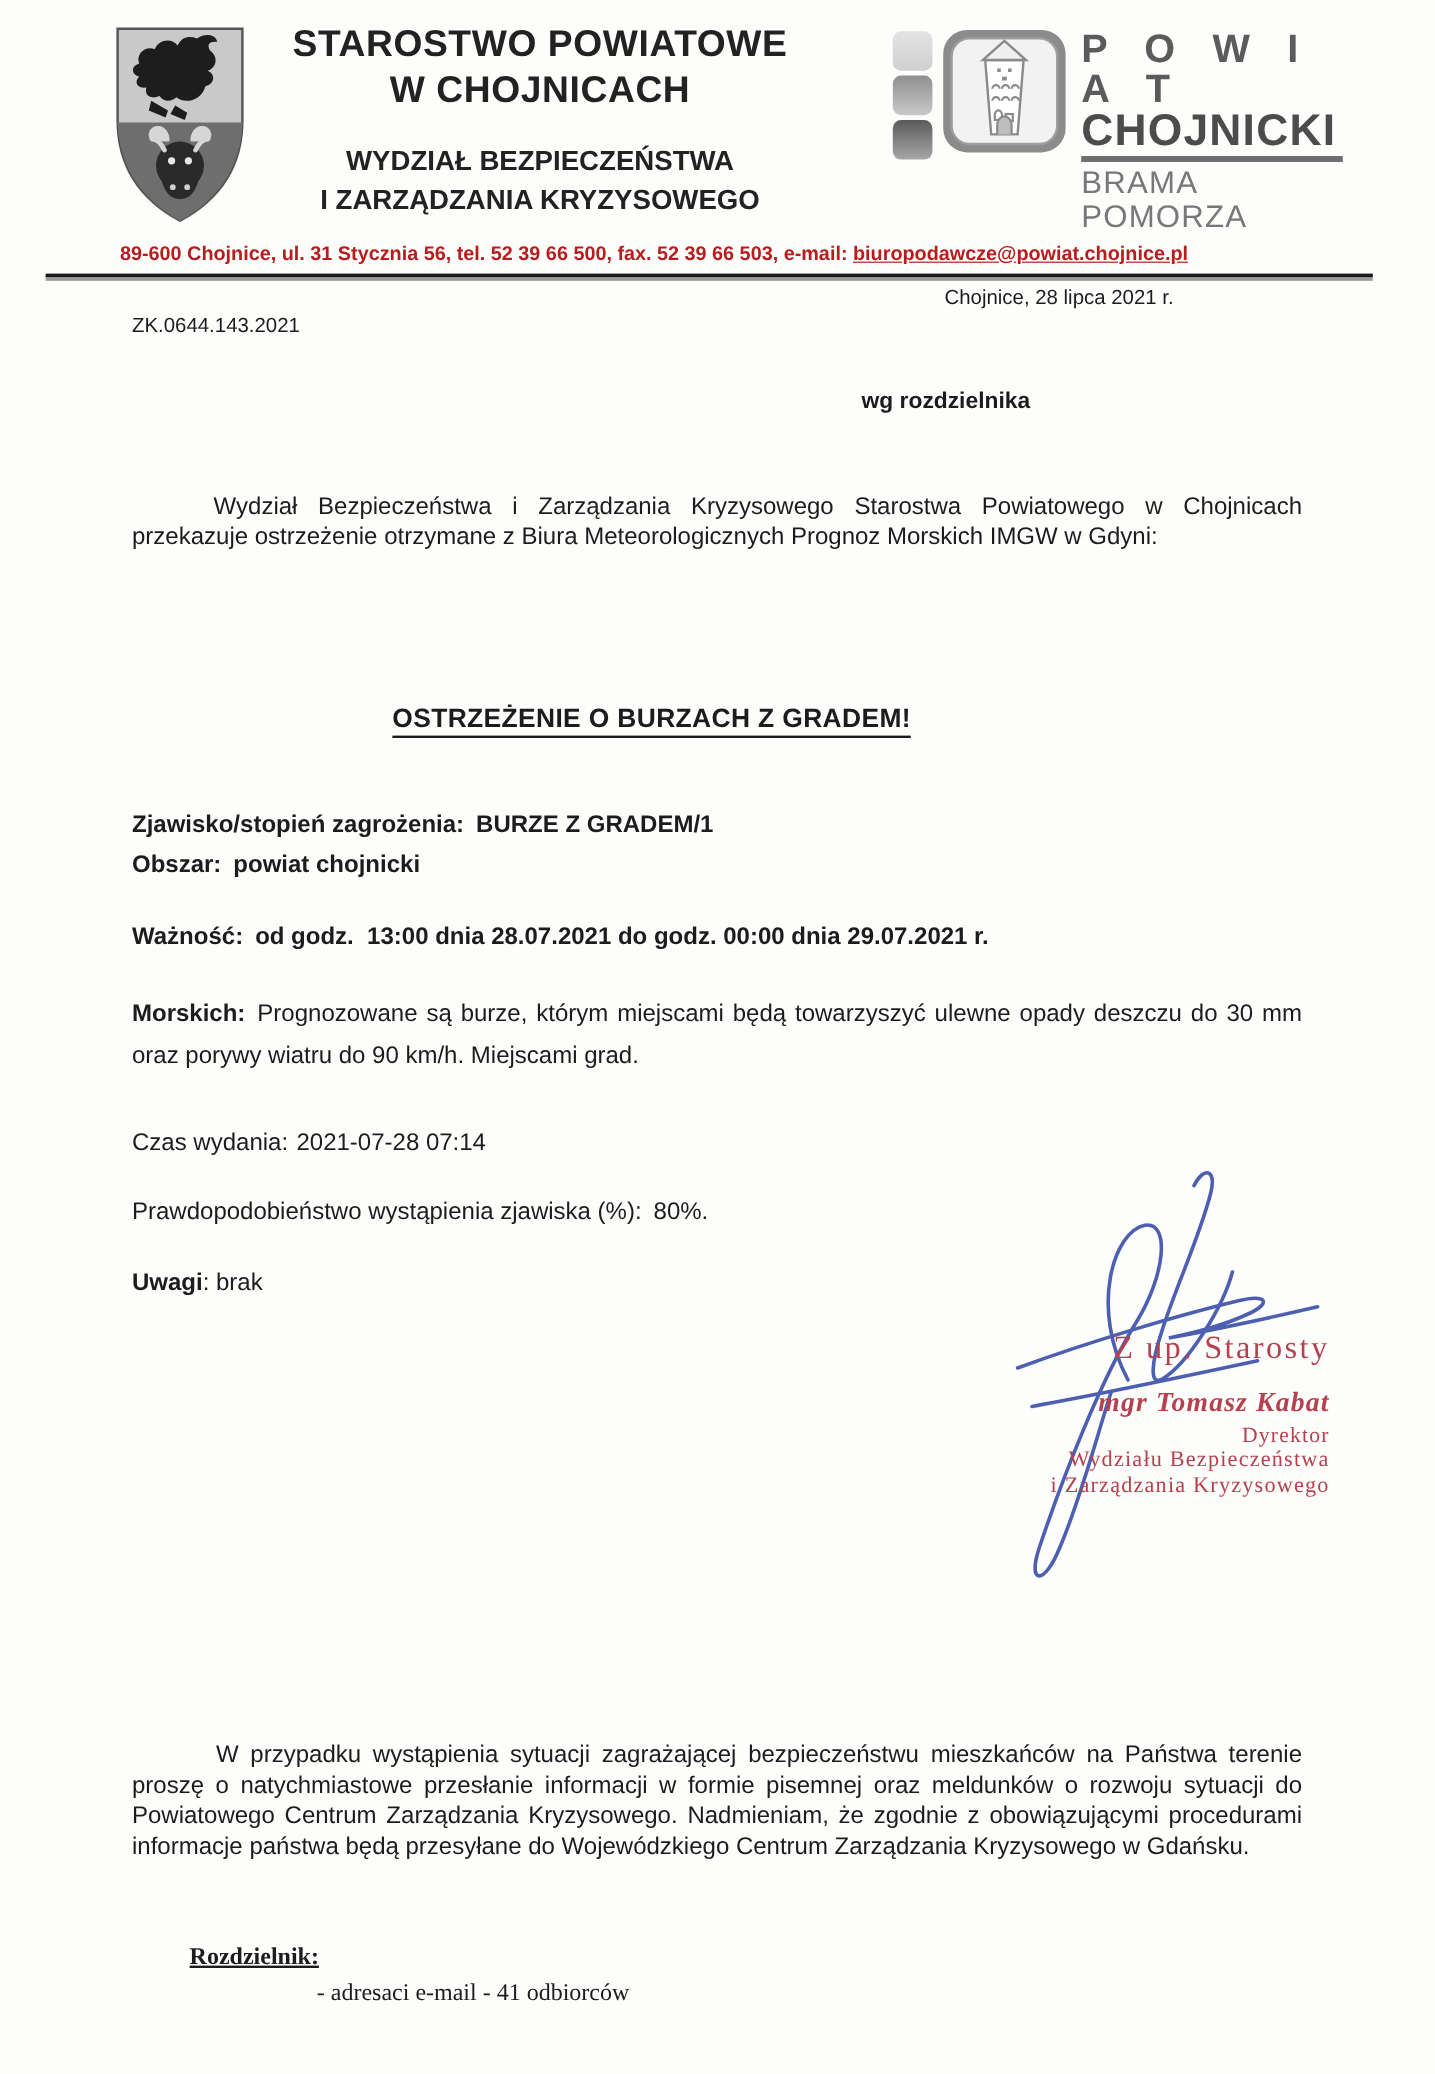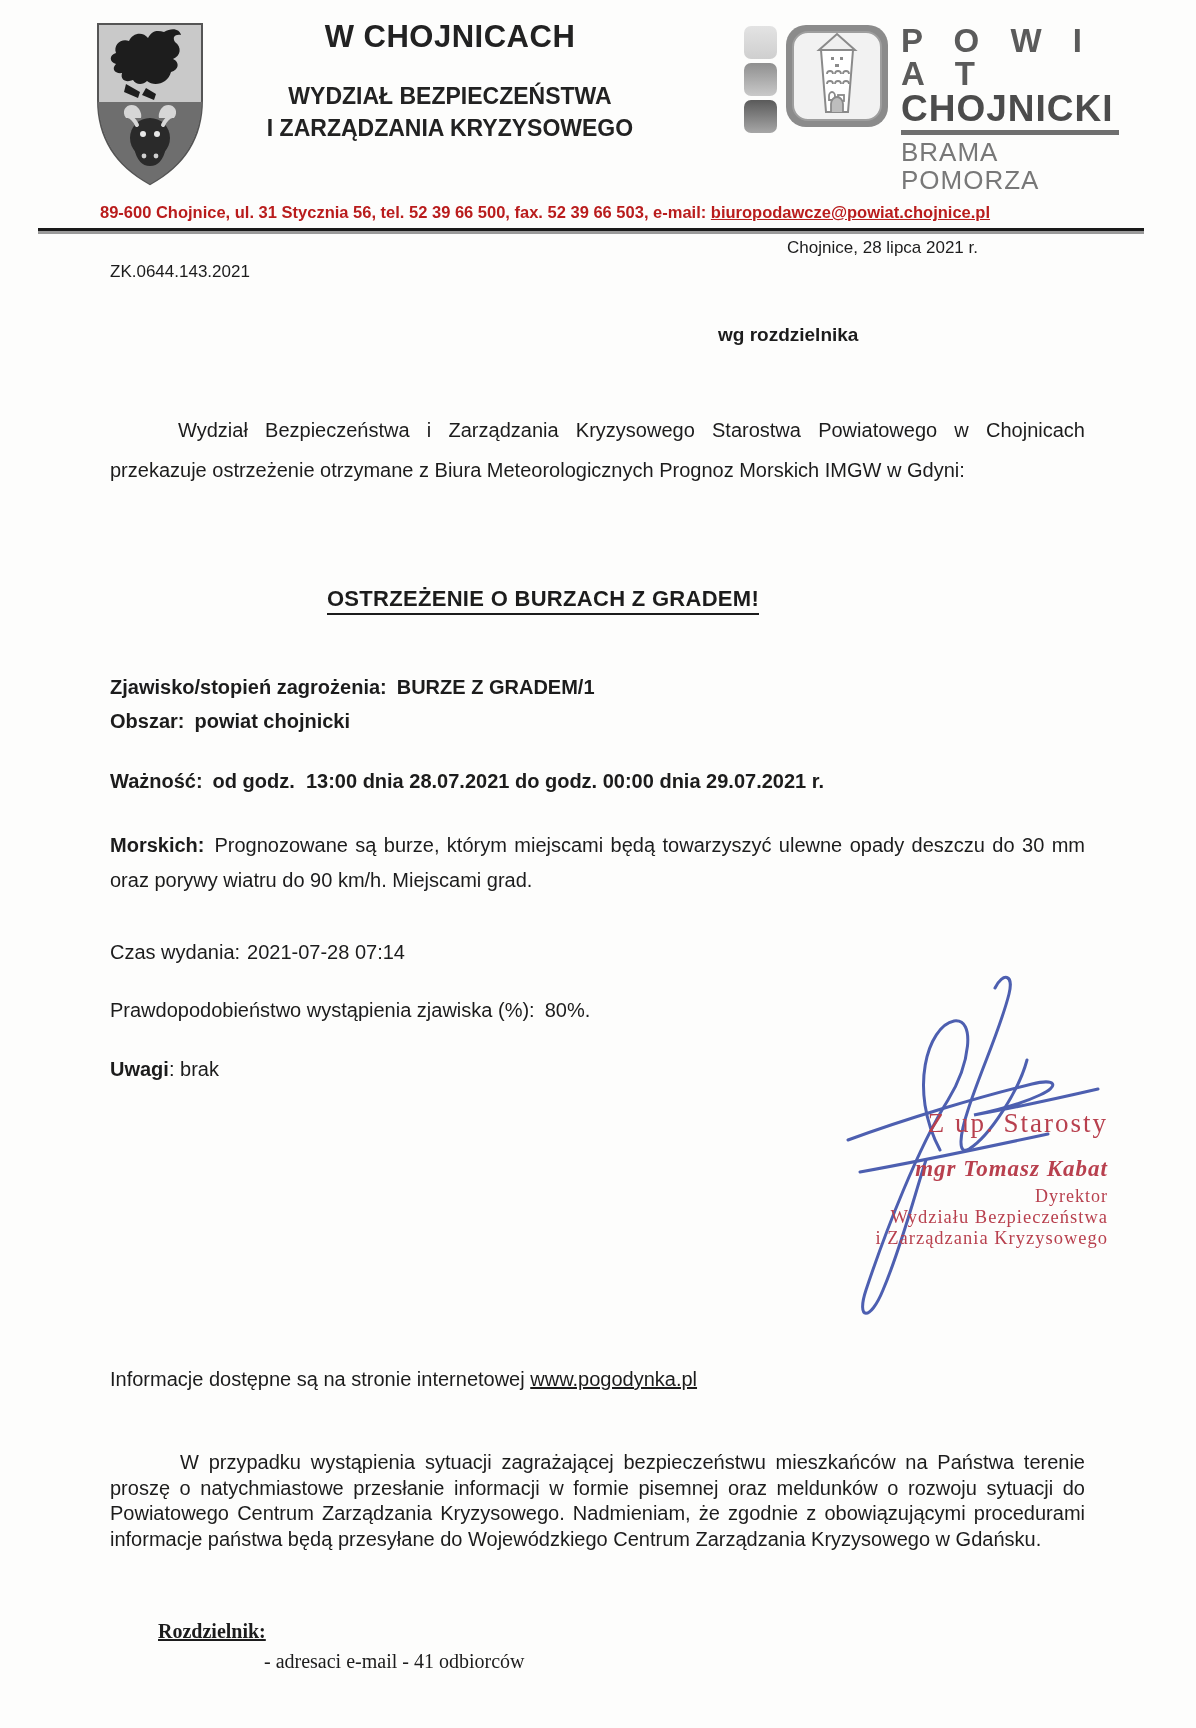--- a/index.html
+++ b/index.html
@@ -33,21 +33,21 @@
   
   .contact-bar{position:absolute;left:30px;top:203px;width:1030px;text-align:center;
     font-size:16.5px;font-weight:bold;color:#b91c1c;}
   .contact-email{text-decoration:underline;}
   .rule{position:absolute;left:38px;top:228px;width:1106px;height:3px;background:#1a1a1a;
     box-shadow:0 3px 0 #9a9a9a;}
   .place-date{position:absolute;right:218px;top:238px;font-size:17px;}
   .ref-number{position:absolute;left:110px;top:262px;font-size:17px;}
   .addressee{position:absolute;left:718px;top:324px;font-size:19px;font-weight:bold;}
   
-  .intro{position:absolute;left:110px;top:390px;width:975px;font-size:20px;line-height:40px;
+  .intro{position:absolute;left:110px;top:390px;width:975px;font-size:20px;line-height:25px;
     text-align:justify;text-indent:68px;}
   .warning-title-wrap{position:absolute;left:110px;top:586px;width:866px;text-align:center;}
   .warning-title{font-size:22px;font-weight:bold;letter-spacing:.3px;
     border-bottom:2.5px solid #1c1c1c;padding-bottom:2px;}
   .line{position:absolute;left:110px;font-size:20px;}
   .b{font-weight:bold;}
   .val{margin-left:10px;white-space:pre-wrap;}
   .l-zjawisko{top:676px;font-weight:bold;}
   .l-obszar{top:710px;font-weight:bold;}
   .l-waznosc{top:770px;font-weight:bold;}
@@ -91,20 +91,21 @@
       <path d="M38 126 q16 18 32 0 q-4 18 -16 18 q-12 0 -16 -18 z" fill="#2a2a2a"></path>
       <circle cx="47" cy="112" r="3" fill="#e8e8e8"></circle>
       <circle cx="61" cy="112" r="3" fill="#e8e8e8"></circle>
       <circle cx="48" cy="134" r="2.4" fill="#cfcfcf"></circle>
       <circle cx="60" cy="134" r="2.4" fill="#cfcfcf"></circle>
       <path d="M41 103 q-4 -8 -9 -9 M67 103 q4 -8 9 -9" stroke="#d6d6d6" stroke-width="4" fill="none" stroke-linecap="round"></path>
     </svg>
   </div>
 
   <div class="org-block">
+    <div class="org-line">STAROSTWO POWIATOWE</div>
     <div class="org-line">W CHOJNICACH</div>
     <div class="dept-block">
       <div class="dept-line">WYDZIAŁ BEZPIECZEŃSTWA</div>
       <div class="dept-line">I ZARZĄDZANIA KRYZYSOWEGO</div>
     </div>
   </div>
 
   <div class="logo-block">
     <div class="logo-squares">
       <div class="logo-sq sq1"></div>
@@ -173,21 +174,20 @@
   </div>
 
   <div class="stamp">
     <div class="stamp-authority">Z up. Starosty</div>
     <div class="stamp-name">mgr Tomasz Kabat</div>
     <div class="stamp-title">Dyrektor</div>
     <div class="stamp-dept">Wydziału Bezpieczeństwa</div>
     <div class="stamp-dept">i Zarządzania Kryzysowego</div>
   </div>
 
-  <div class="info-line"><span>Informacje dostępne są na stronie internetowej </span><span class="info-link">www.pogodynka.pl</span></div>
 
   <p class="closing">W przypadku wystąpienia sytuacji zagrażającej bezpieczeństwu mieszkańców na Państwa terenie proszę o natychmiastowe przesłanie informacji w formie pisemnej oraz meldunków o rozwoju sytuacji  do Powiatowego Centrum Zarządzania Kryzysowego. Nadmieniam, że zgodnie z obowiązującymi procedurami informacje państwa będą przesyłane do Wojewódzkiego Centrum Zarządzania Kryzysowego w Gdańsku.</p>
 
   <div class="distribution">
     <div class="distribution-label">Rozdzielnik:</div>
     <div class="distribution-item">- adresaci e-mail - 41 odbiorców</div>
   </div>
 
 </div>
 

